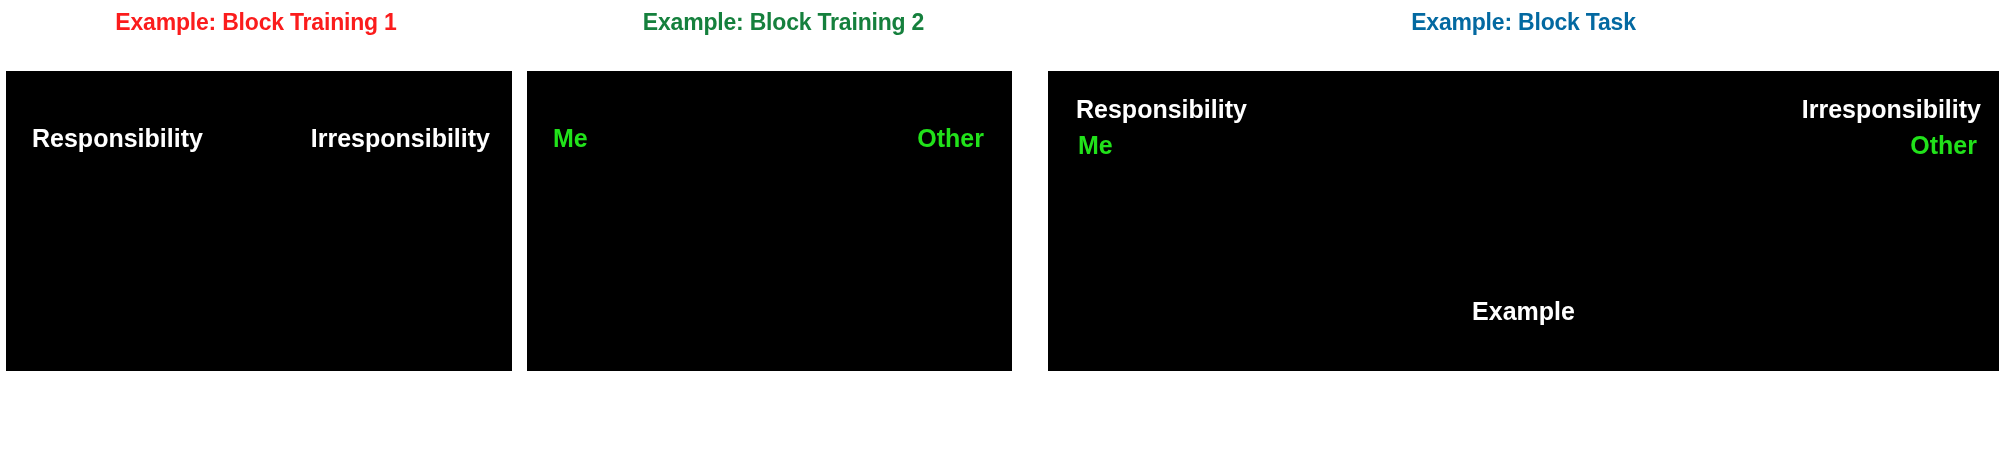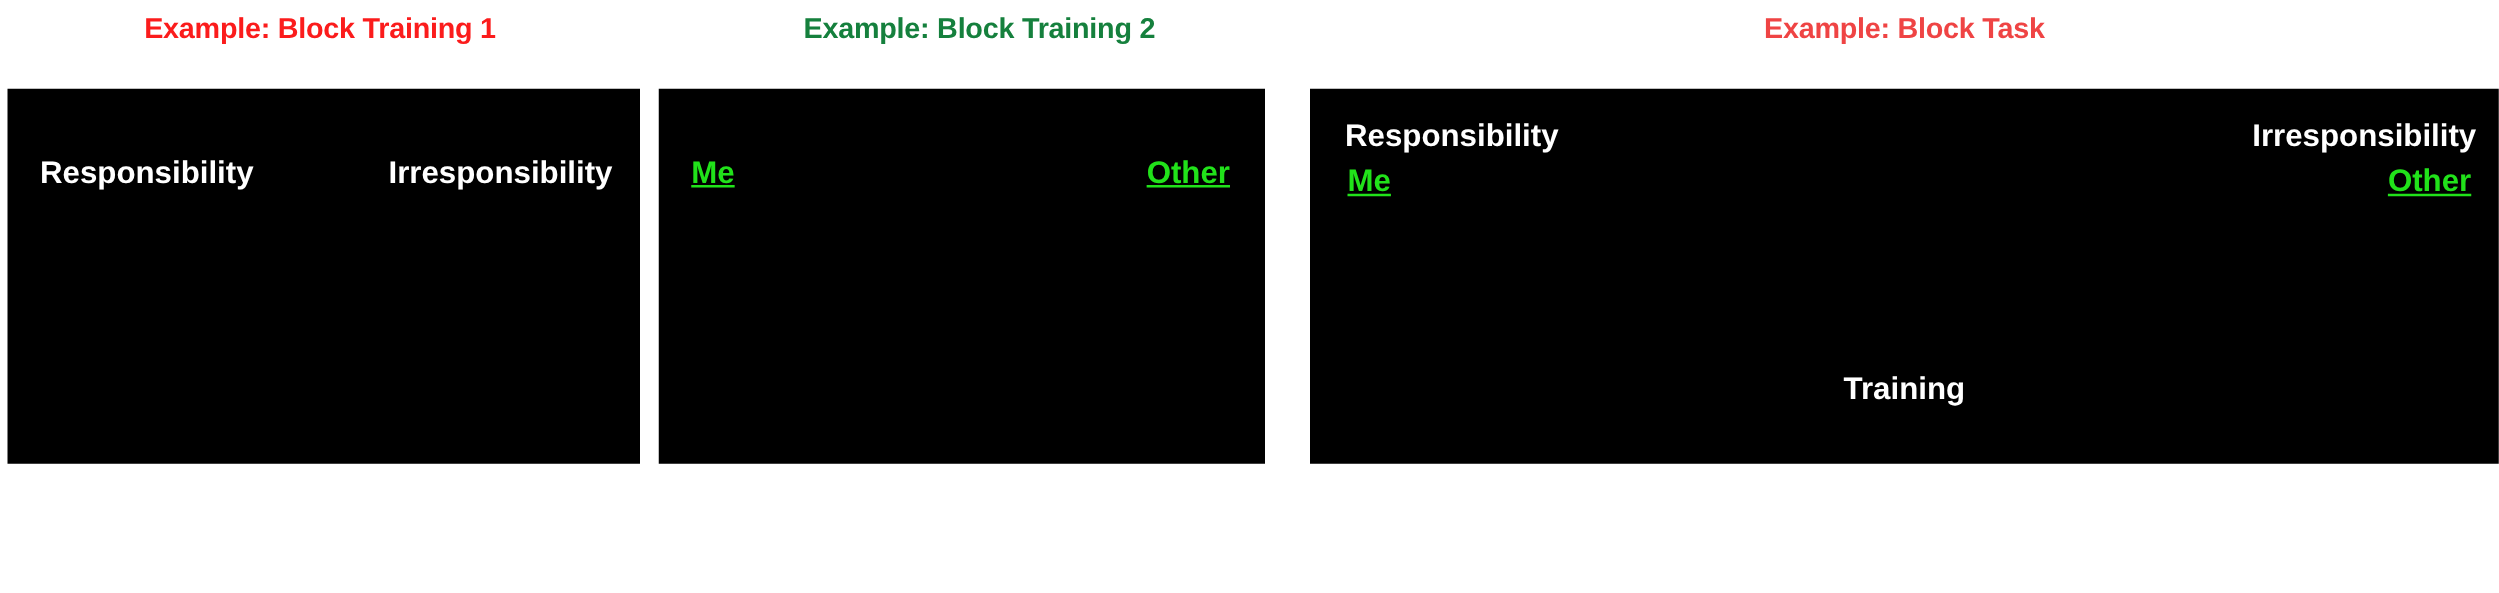--- a/index.html
+++ b/index.html
@@ -48,21 +48,21 @@
   }
 
   .stim {
     position: absolute;
     white-space: nowrap;
     font-weight: bold;
     line-height: 1;
   }
 
   .stim.white { color: #ffffff; }
-  .stim.green { color: #21e21a; text-decoration: underline; }
+  .stim.green { color: #21e21a; }
 
   
   #group-1 { left: 0px; width: 512px; }
   #screen-1 { left: 6px; width: 506px; height: 300px; }
   #p1-left   { left: 26px;  top: 55px; font-size: 25px; }
   #p1-right  { right: 22px; top: 55px; font-size: 25px; }
 
   
   #group-2 { left: 527px; width: 513px; }
   #screen-2 { left: 0px; width: 485px; height: 300px; }
@@ -95,23 +95,23 @@
   <div class="panel-group" id="group-2">
     <div class="panel-title" style="color: #15803d;">Example: Block Training 2</div>
     <div class="screen" id="screen-2" style="background: rgb(0, 0, 0);">
       <div class="stim green" id="p2-left" style="color: rgb(33, 226, 26);">Me</div>
       <div class="stim green" id="p2-right" style="color: rgb(33, 226, 26);">Other</div>
 
     </div>
   </div>
 
   <div class="panel-group" id="group-3">
-    <div class="panel-title" style="color: #ef4444;">Example: Block Task</div>
+    <div class="panel-title" style="color: #0369a1;">Example: Block Task</div>
     <div class="screen" id="screen-3" style="background: rgb(0, 0, 0); width: 951px;">
       <div class="stim white" id="p3-resp" style="color: rgb(255, 255, 255);">Responsibility</div>
       <div class="stim white" id="p3-irresp" style="color: rgb(255, 255, 255);">Irresponsibility</div>
       <div class="stim green" id="p3-me" style="color: rgb(33, 226, 26);">Me</div>
       <div class="stim green" id="p3-other" style="color: rgb(33, 226, 26);">Other</div>
-      <div class="stim white" id="p3-bottom" style="color: rgb(255, 255, 255);">Training</div>
+      <div class="stim white" id="p3-bottom" style="color: rgb(255, 255, 255);">Example</div>
     </div>
   </div>
 
 </div>
 
 </body></html>

